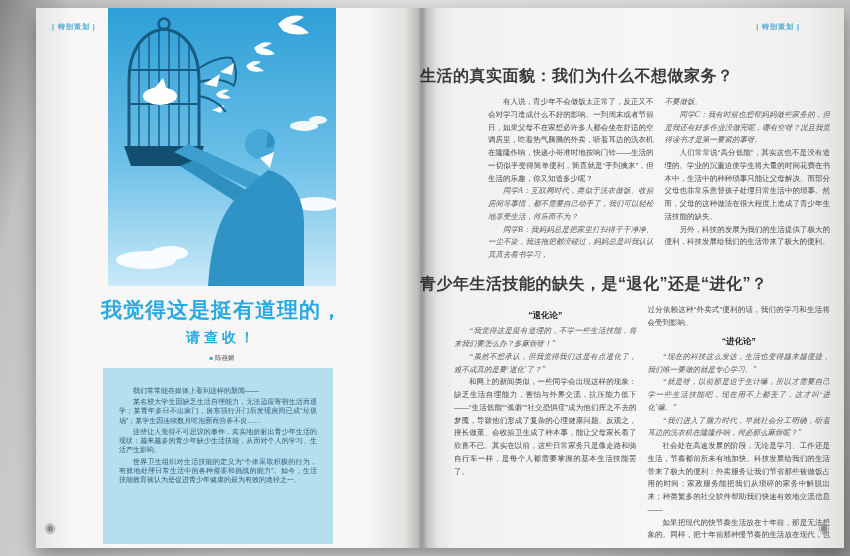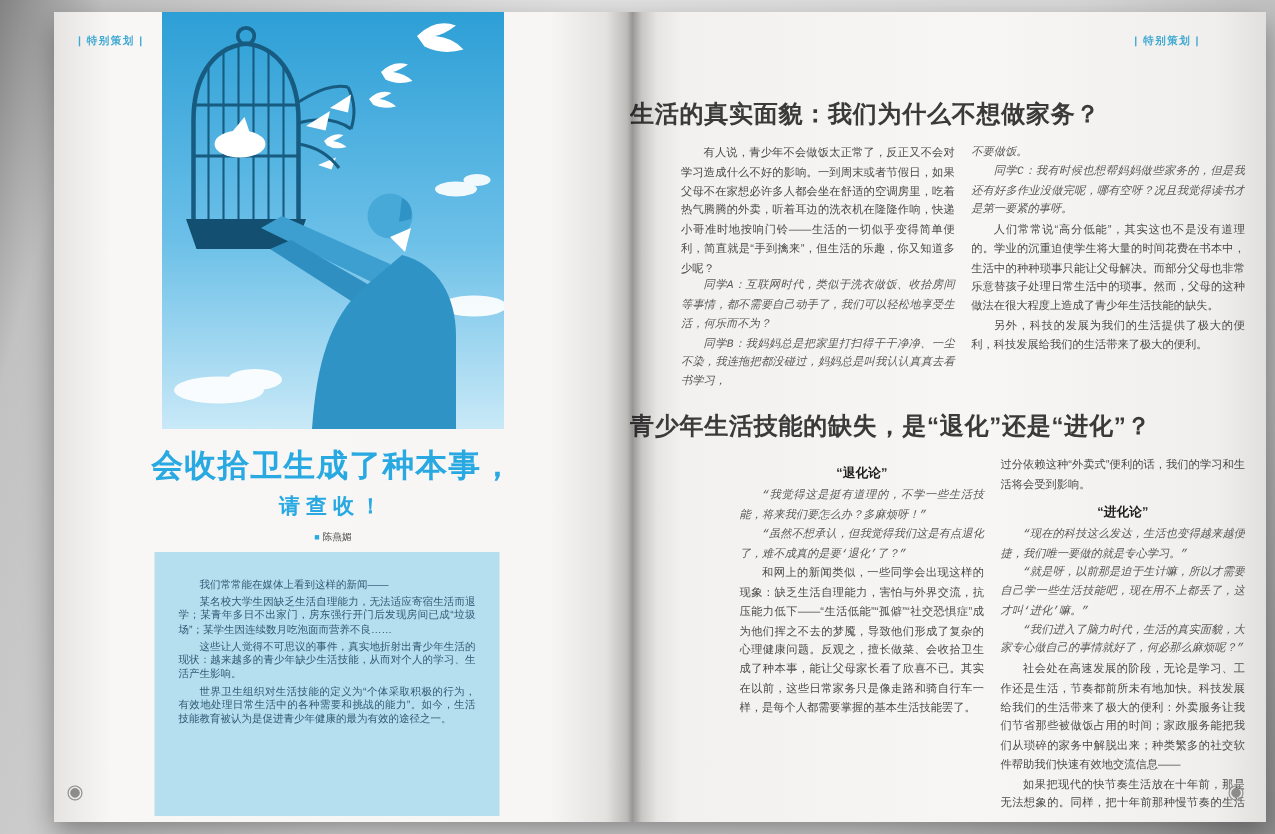--- a/index.html
+++ b/index.html
@@ -51,27 +51,27 @@
   .intro-box p { margin:0 0 2px 0; text-indent:2em; }
 
   
   .sec-heading {
     position:absolute; left:0; width:100%; text-align:left;
     font-size:16px; font-weight:bold; color:#3a3a3a; letter-spacing:.5px;
   }
   #sec1-heading { top:58px; }
   #sec2-heading { top:266px; }
   .cols { position:absolute; left:34px; right:14px; display:flex; gap:11px; overflow:hidden; }
-  #sec1-cols { top:88px; height:168px; }
-  #sec2-cols { top:296px; height:236px;margin-left:39px; }
+  #sec1-cols { top:88px; height:168px;margin-left:34px; }
+  #sec2-cols { top:296px; height:236px; }
   .col { flex:1 1 0; font-size:7.5px; line-height:1.7; color:#4a4a4a; text-align:justify; }
   .blk { margin:0; }
   .body  { text-indent:2em; }
   .cont  { text-indent:0; }
-  .quote { text-indent:2em; font-style:italic; color:#5a5a5a; font-family:Liberation Mono, monospace; }
+  .quote { text-indent:2em; font-style:italic; color:#5a5a5a; font-family:Liberation Serif, serif; }
   .quote.cont { text-indent:0; }
   .bracket { font-weight:bold; color:#1e1e1e; text-indent:0; margin:2px 0; }
   .subhead { text-align:center; font-weight:bold; color:#1e1e1e; text-indent:0; font-size:8.5px; margin:4px 0 3px; }
 
   .stamp {
     position:absolute; width:16px; height:16px; color:#8e8c89; font-size:13px; line-height:16px; text-align:center;
   }
   #stamp-left  { left:6px;  bottom:12px; }
   #stamp-right { right:12px; bottom:12px; }
 </style>
@@ -139,21 +139,21 @@
             <polygon points="72,158 86,152 152,190 150,208" fill="#2f8fc0"></polygon>
             <path d="M100 278 C103 234 112 204 134 184 L160 162 C184 168 196 190 196 216 L196 278 Z" fill="#2f93c5"></path>
             <circle cx="152" cy="136" r="15" fill="#46a9d8"></circle>
             <path d="M152 150 l14 -6 l-4 16 z" fill="#ffffff"></path>
             <path d="M160 124 q8 4 6 14 l-8 2 z" fill="#2f93c5"></path>
           </g>
         </svg>
       </div>
 
       <div class="title-wrap">
-        <div class="title-line1">会收拾卫生成了种本事，</div>
+        <div class="title-line1">我觉得这是挺有道理的，</div>
         <div class="title-line2">请查收！</div>
       </div>
 
       <div class="byline">
         <span class="bullet">■</span><span>陈燕媚</span>
       </div>
 
       <div class="intro-box">
           <p class="blk intro">我们常常能在媒体上看到这样的新闻——</p>
           <p class="blk intro">某名校大学生因缺乏生活自理能力，无法适应寄宿生活而退学；某青年多日不出家门，房东强行开门后发现房间已成“垃圾场”；某学生因连续数月吃泡面而营养不良……</p>
@@ -188,21 +188,21 @@
             <p class="blk subhead">“退化论”</p>
             <p class="blk quote">“我觉得这是挺有道理的，不学一些生活技能，将来我们要怎么办？多麻烦呀！”</p>
             <p class="blk quote">“虽然不想承认，但我觉得我们这是有点退化了，难不成真的是要‘退化’了？”</p>
             <p class="blk body">和网上的新闻类似，一些同学会出现这样的现象：缺乏生活自理能力，害怕与外界交流，抗压能力低下——“生活低能”“孤僻”“社交恐惧症”成为他们挥之不去的梦魇，导致他们形成了复杂的心理健康问题。反观之，擅长做菜、会收拾卫生成了种本事，能让父母家长看了欣喜不已。其实在以前，这些日常家务只是像走路和骑自行车一样，是每个人都需要掌握的基本生活技能罢了。</p>
           </div>
         <div class="col">
             <p class="blk cont">过分依赖这种“外卖式”便利的话，我们的学习和生活将会受到影响。</p>
             <p class="blk subhead">“进化论”</p>
             <p class="blk quote">“现在的科技这么发达，生活也变得越来越便捷，我们唯一要做的就是专心学习。”</p>
             <p class="blk quote">“就是呀，以前那是迫于生计嘛，所以才需要自己学一些生活技能吧，现在用不上都丢了，这才叫‘进化’嘛。”</p>
-            <p class="blk quote">“我们进入了脑力时代，生活的真实面貌，大家专心做自己的事情就好了，何必那么麻烦呢？”</p>
+            <p class="blk quote">“我们进入了脑力时代，早就社会分工明确，听着耳边的洗衣机在隆隆作响，何必那么麻烦呢？”</p>
             <p class="blk body">社会处在高速发展的阶段，无论是学习、工作还是生活，节奏都前所未有地加快。科技发展给我们的生活带来了极大的便利：外卖服务让我们节省那些被做饭占用的时间；家政服务能把我们从琐碎的家务中解脱出来；种类繁多的社交软件帮助我们快速有效地交流信息——</p>
             <p class="blk body">如果把现代的快节奏生活放在十年前，那是无法想象的。同样，把十年前那种慢节奏的生活放在现代，也显得非常不合时宜。为了适应时代的发展，我们也只能适当地丢弃落后的一些生活习惯，用更高效便利的方法取代它们。只有这样才能跟上时代的脚步，不被时代淘汰。</p>
           </div>
       </div>
 
       <div class="stamp" id="stamp-right">◉</div>
     </div>
 
     <div class="gutter"></div>
   </div>

